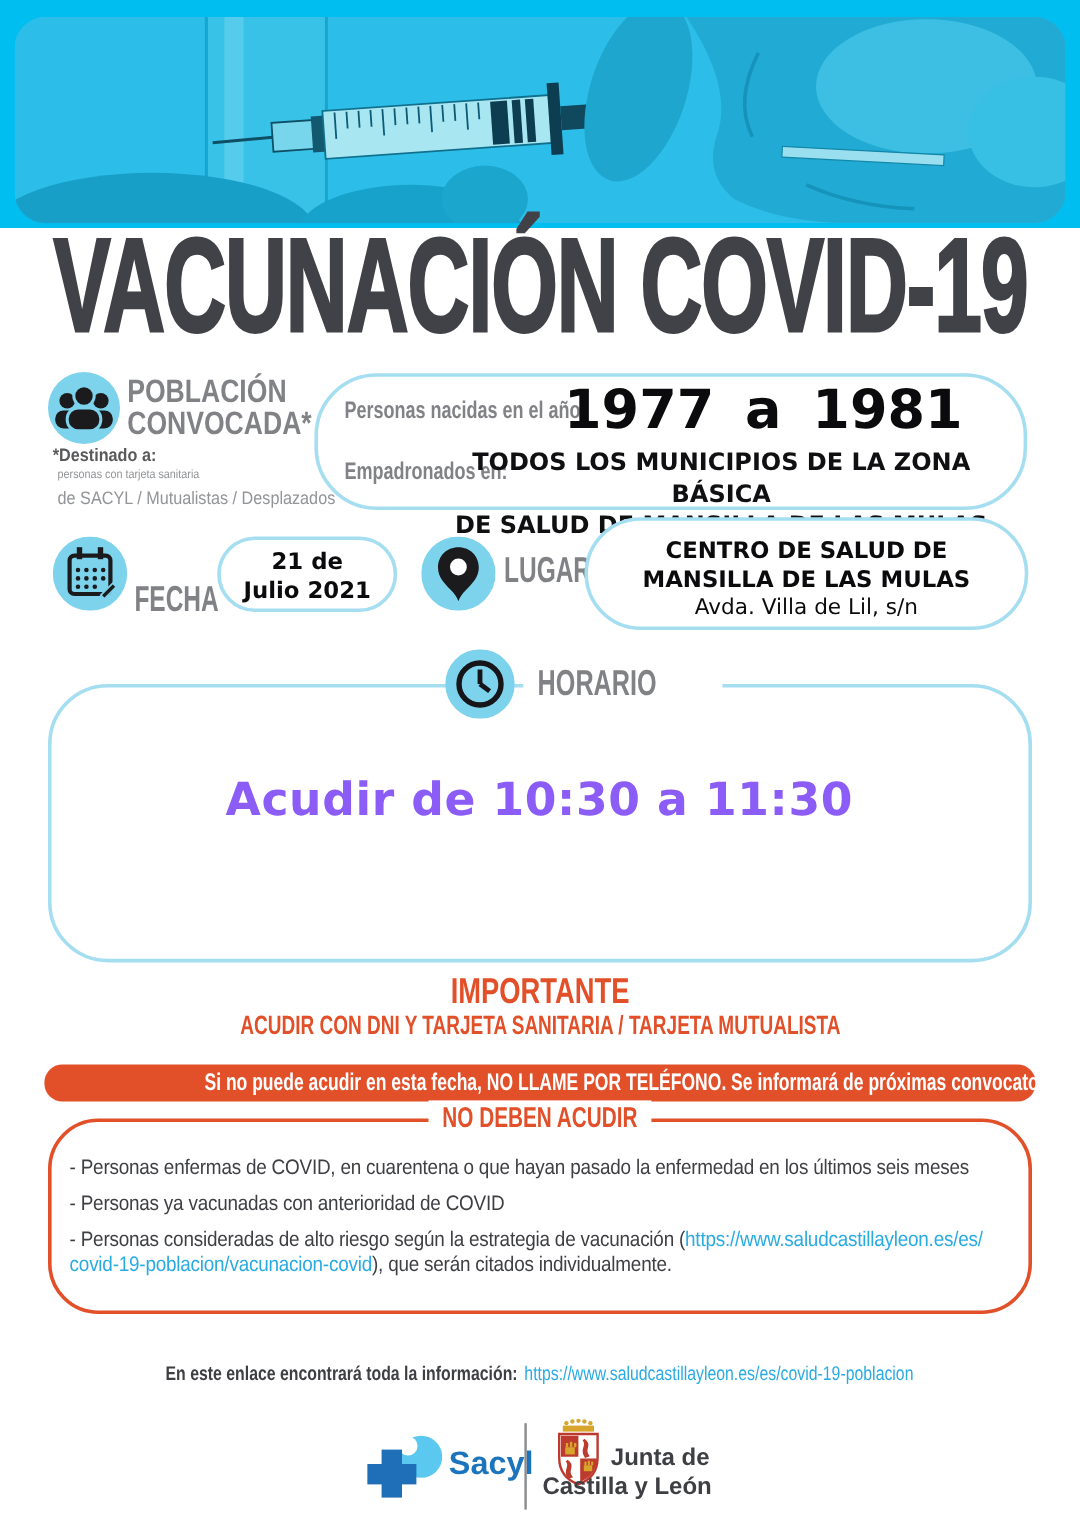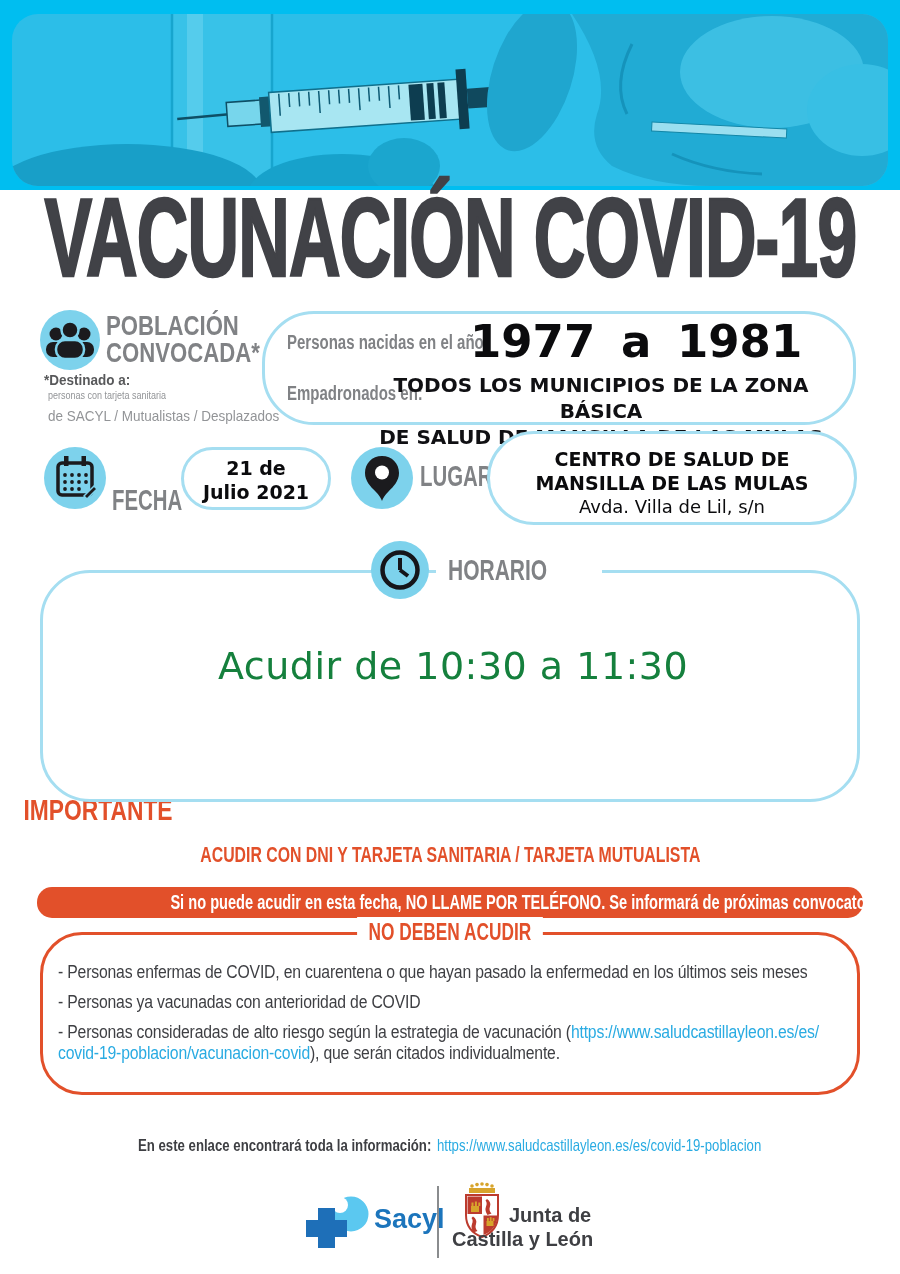--- a/index.html
+++ b/index.html
@@ -52,25 +52,25 @@
   .place-pill{left:487px;top:431px;width:370px;height:94px;border:3px solid #A5DEF1;border-radius:47px;box-sizing:border-box;
               background:#fff;text-align:center;padding-top:13px;color:#0B0B0D;}
   .place-pill .nm{font-family:"DejaVu Sans",sans-serif;font-weight:bold;font-size:19px;line-height:24px;}
   .place-pill .ad{font-family:"DejaVu Sans",sans-serif;font-size:18px;line-height:23px;}
 
   
   .horario-box{left:40px;top:570px;width:820px;height:232px;border:3px solid #A5DEF1;border-radius:50px;box-sizing:border-box;background:#fff;z-index:1;}
   .clock-icon{left:371px;top:541px;width:58px;height:58px;z-index:3;}
   .horario-label{left:436px;top:552px;font-size:30px;z-index:3;background:#ffffff;padding:0 12px;height:36px;line-height:36px;}
   .horario-label .cond{transform:scaleX(0.70);}
-  .acudir-text{left:218px;top:644px;font-family:"DejaVu Sans",sans-serif;font-weight:normal;font-size:38px;
-               color:#15803d;letter-spacing:0.5px;z-index:2;}
-
-  
-  .imp-title{left:0;top:793px;width:900px;font-size:30px;font-weight:bold;color:#E2502A;}
+  .acudir-text{left:188px;top:644px;font-family:"DejaVu Sans",sans-serif;font-weight:bold;font-size:38px;
+               color:#8b5cf6;letter-spacing:0.5px;z-index:2;}
+
+  
+  .imp-title{left:0;top:810px;width:900px;text-align:center;font-size:30px;font-weight:bold;color:#E2502A;}
   .imp-title .condc{transform:scaleX(0.76);}
   .imp-sub{left:0;top:842px;width:900px;text-align:center;font-size:22px;font-weight:bold;color:#E2502A;}
   .imp-sub .condc{transform:scaleX(0.72);}
   .banner{left:37px;top:871px;width:826px;height:31px;border-radius:15px;background:#E2502A;text-align:center;margin-top:16px;}
   .banner .condc{transform:scaleX(0.73);font-size:20px;font-weight:bold;color:#ffffff;line-height:31px;}
 
   
   .noacudir-box{left:40px;top:932px;width:820px;height:163px;border:3px solid #E2502A;border-radius:42px;box-sizing:border-box;background:#fff;z-index:1;}
   .noacudir-title{left:0;top:917px;width:900px;text-align:center;z-index:3;}
   .noacudir-title .condc{background:#ffffff;padding:0 16px;font-size:24px;font-weight:bold;color:#E2502A;transform:scaleX(0.72);height:30px;line-height:30px;}

